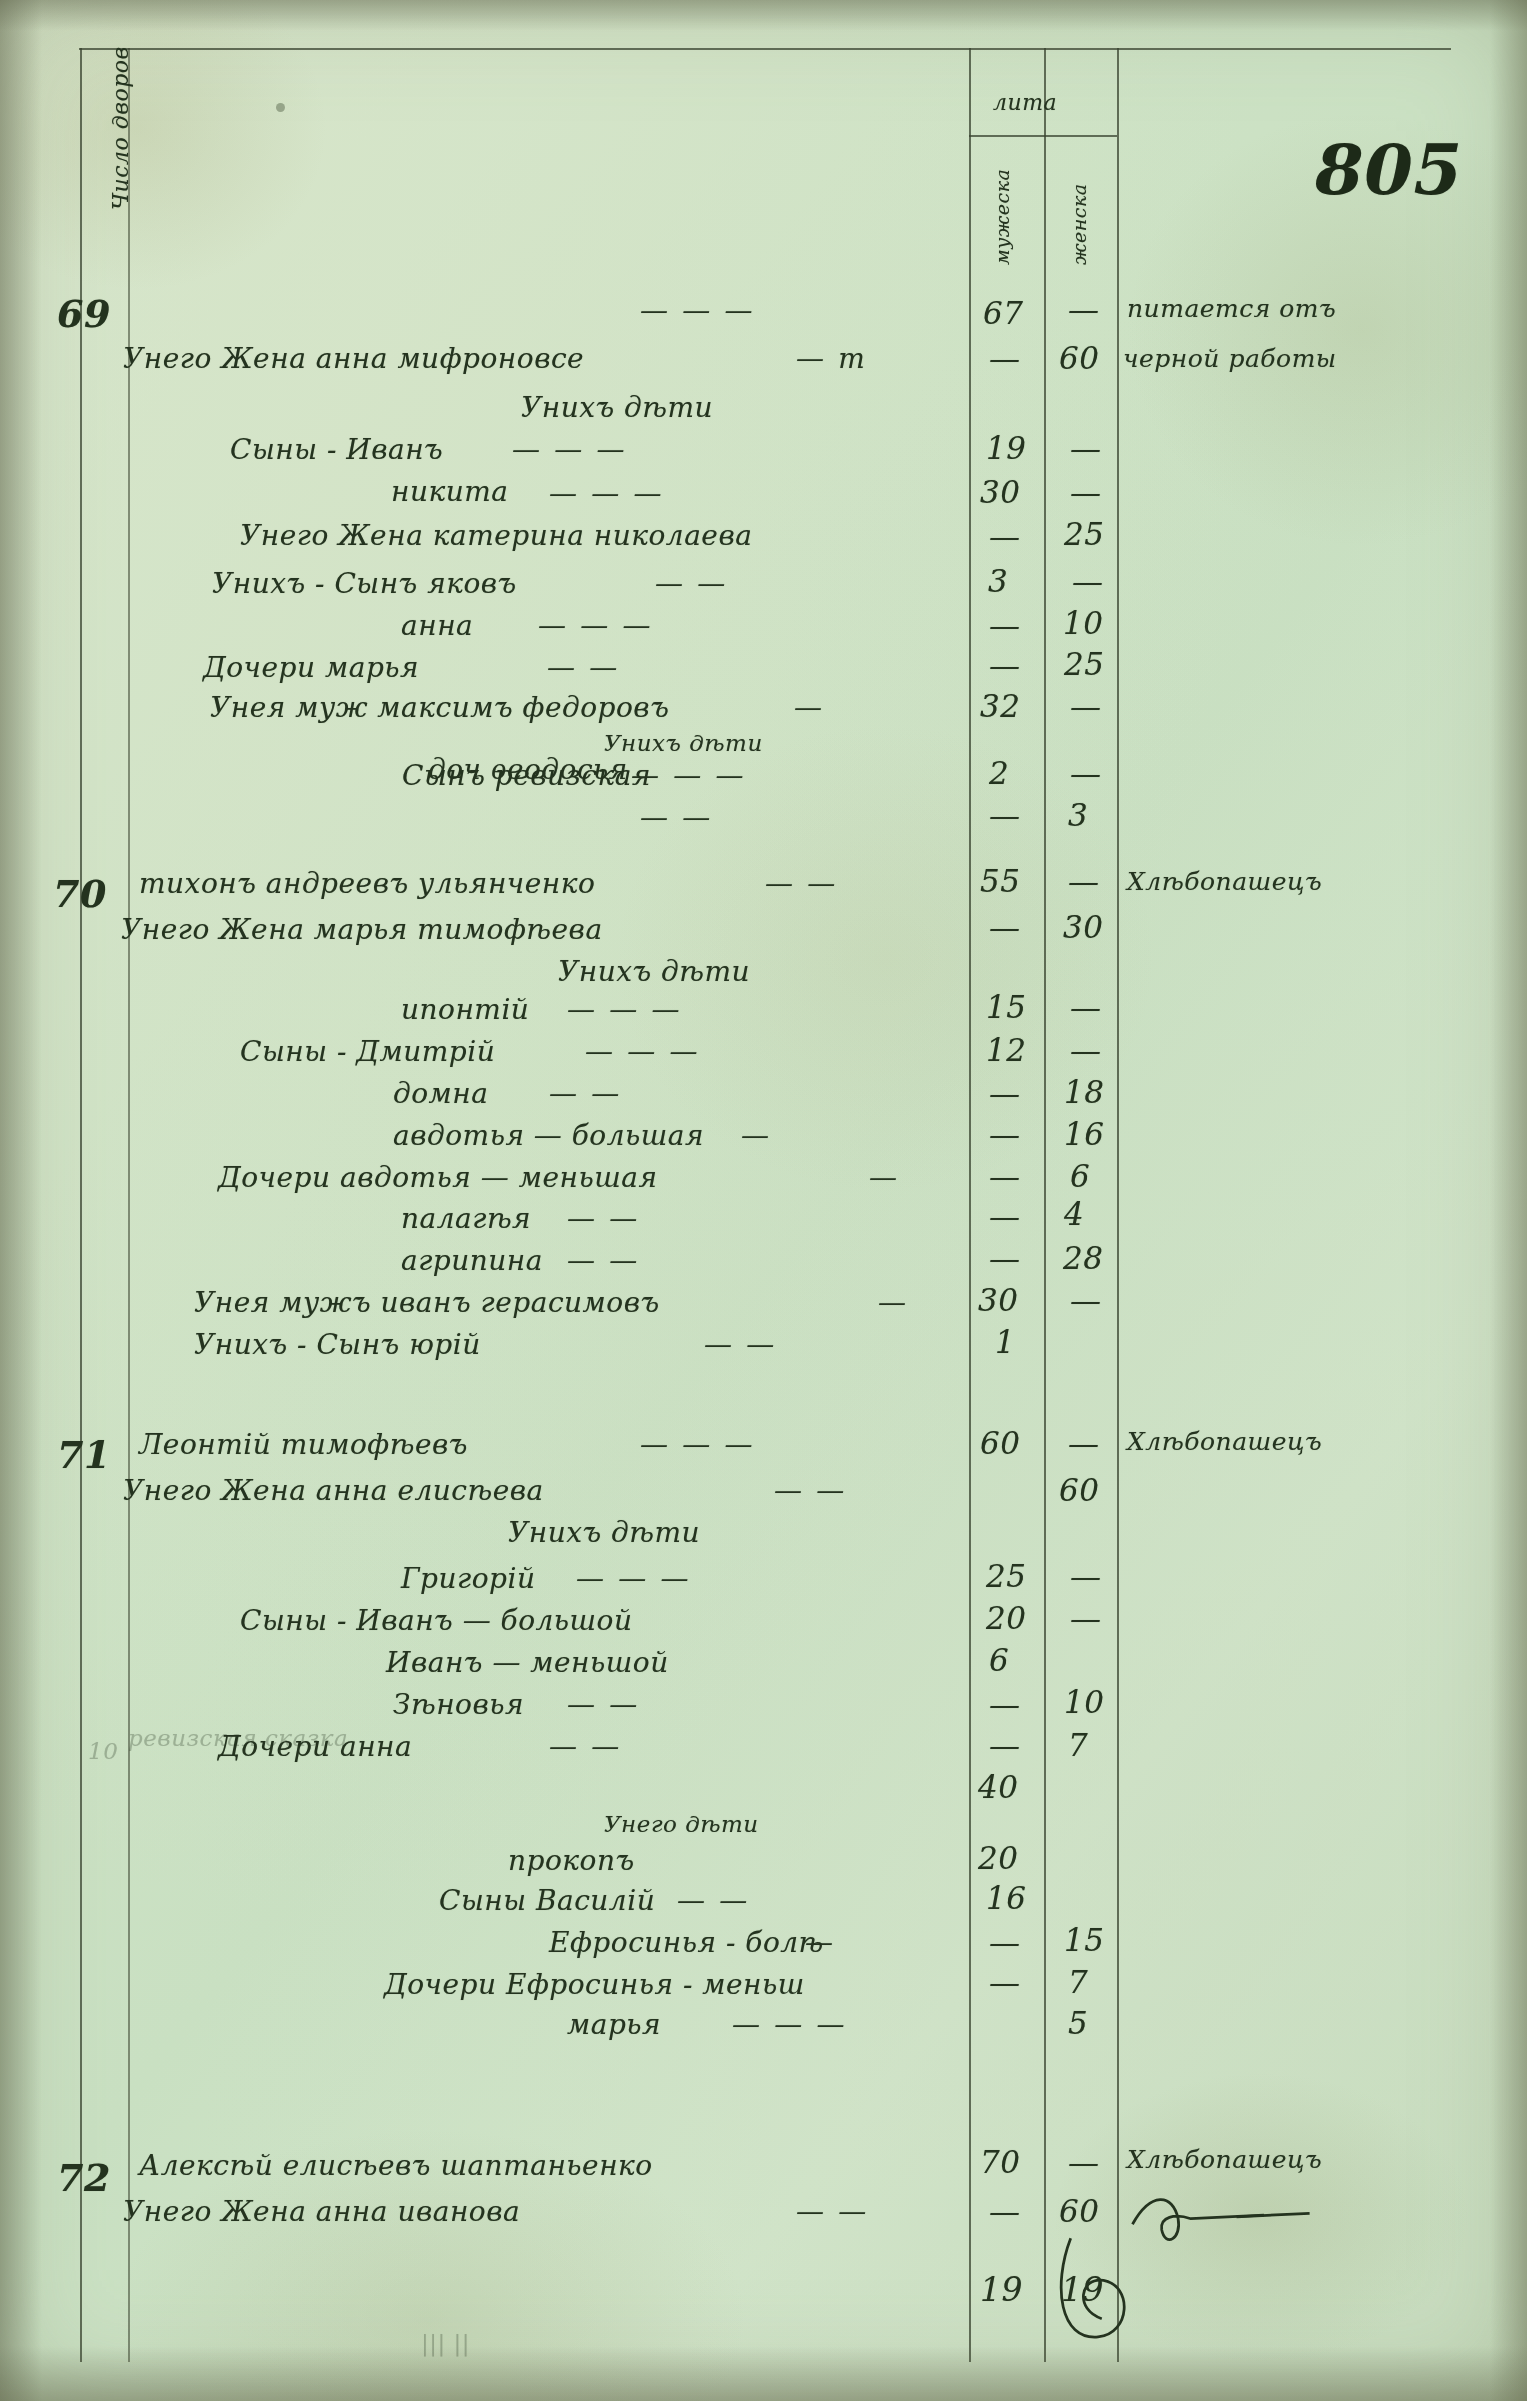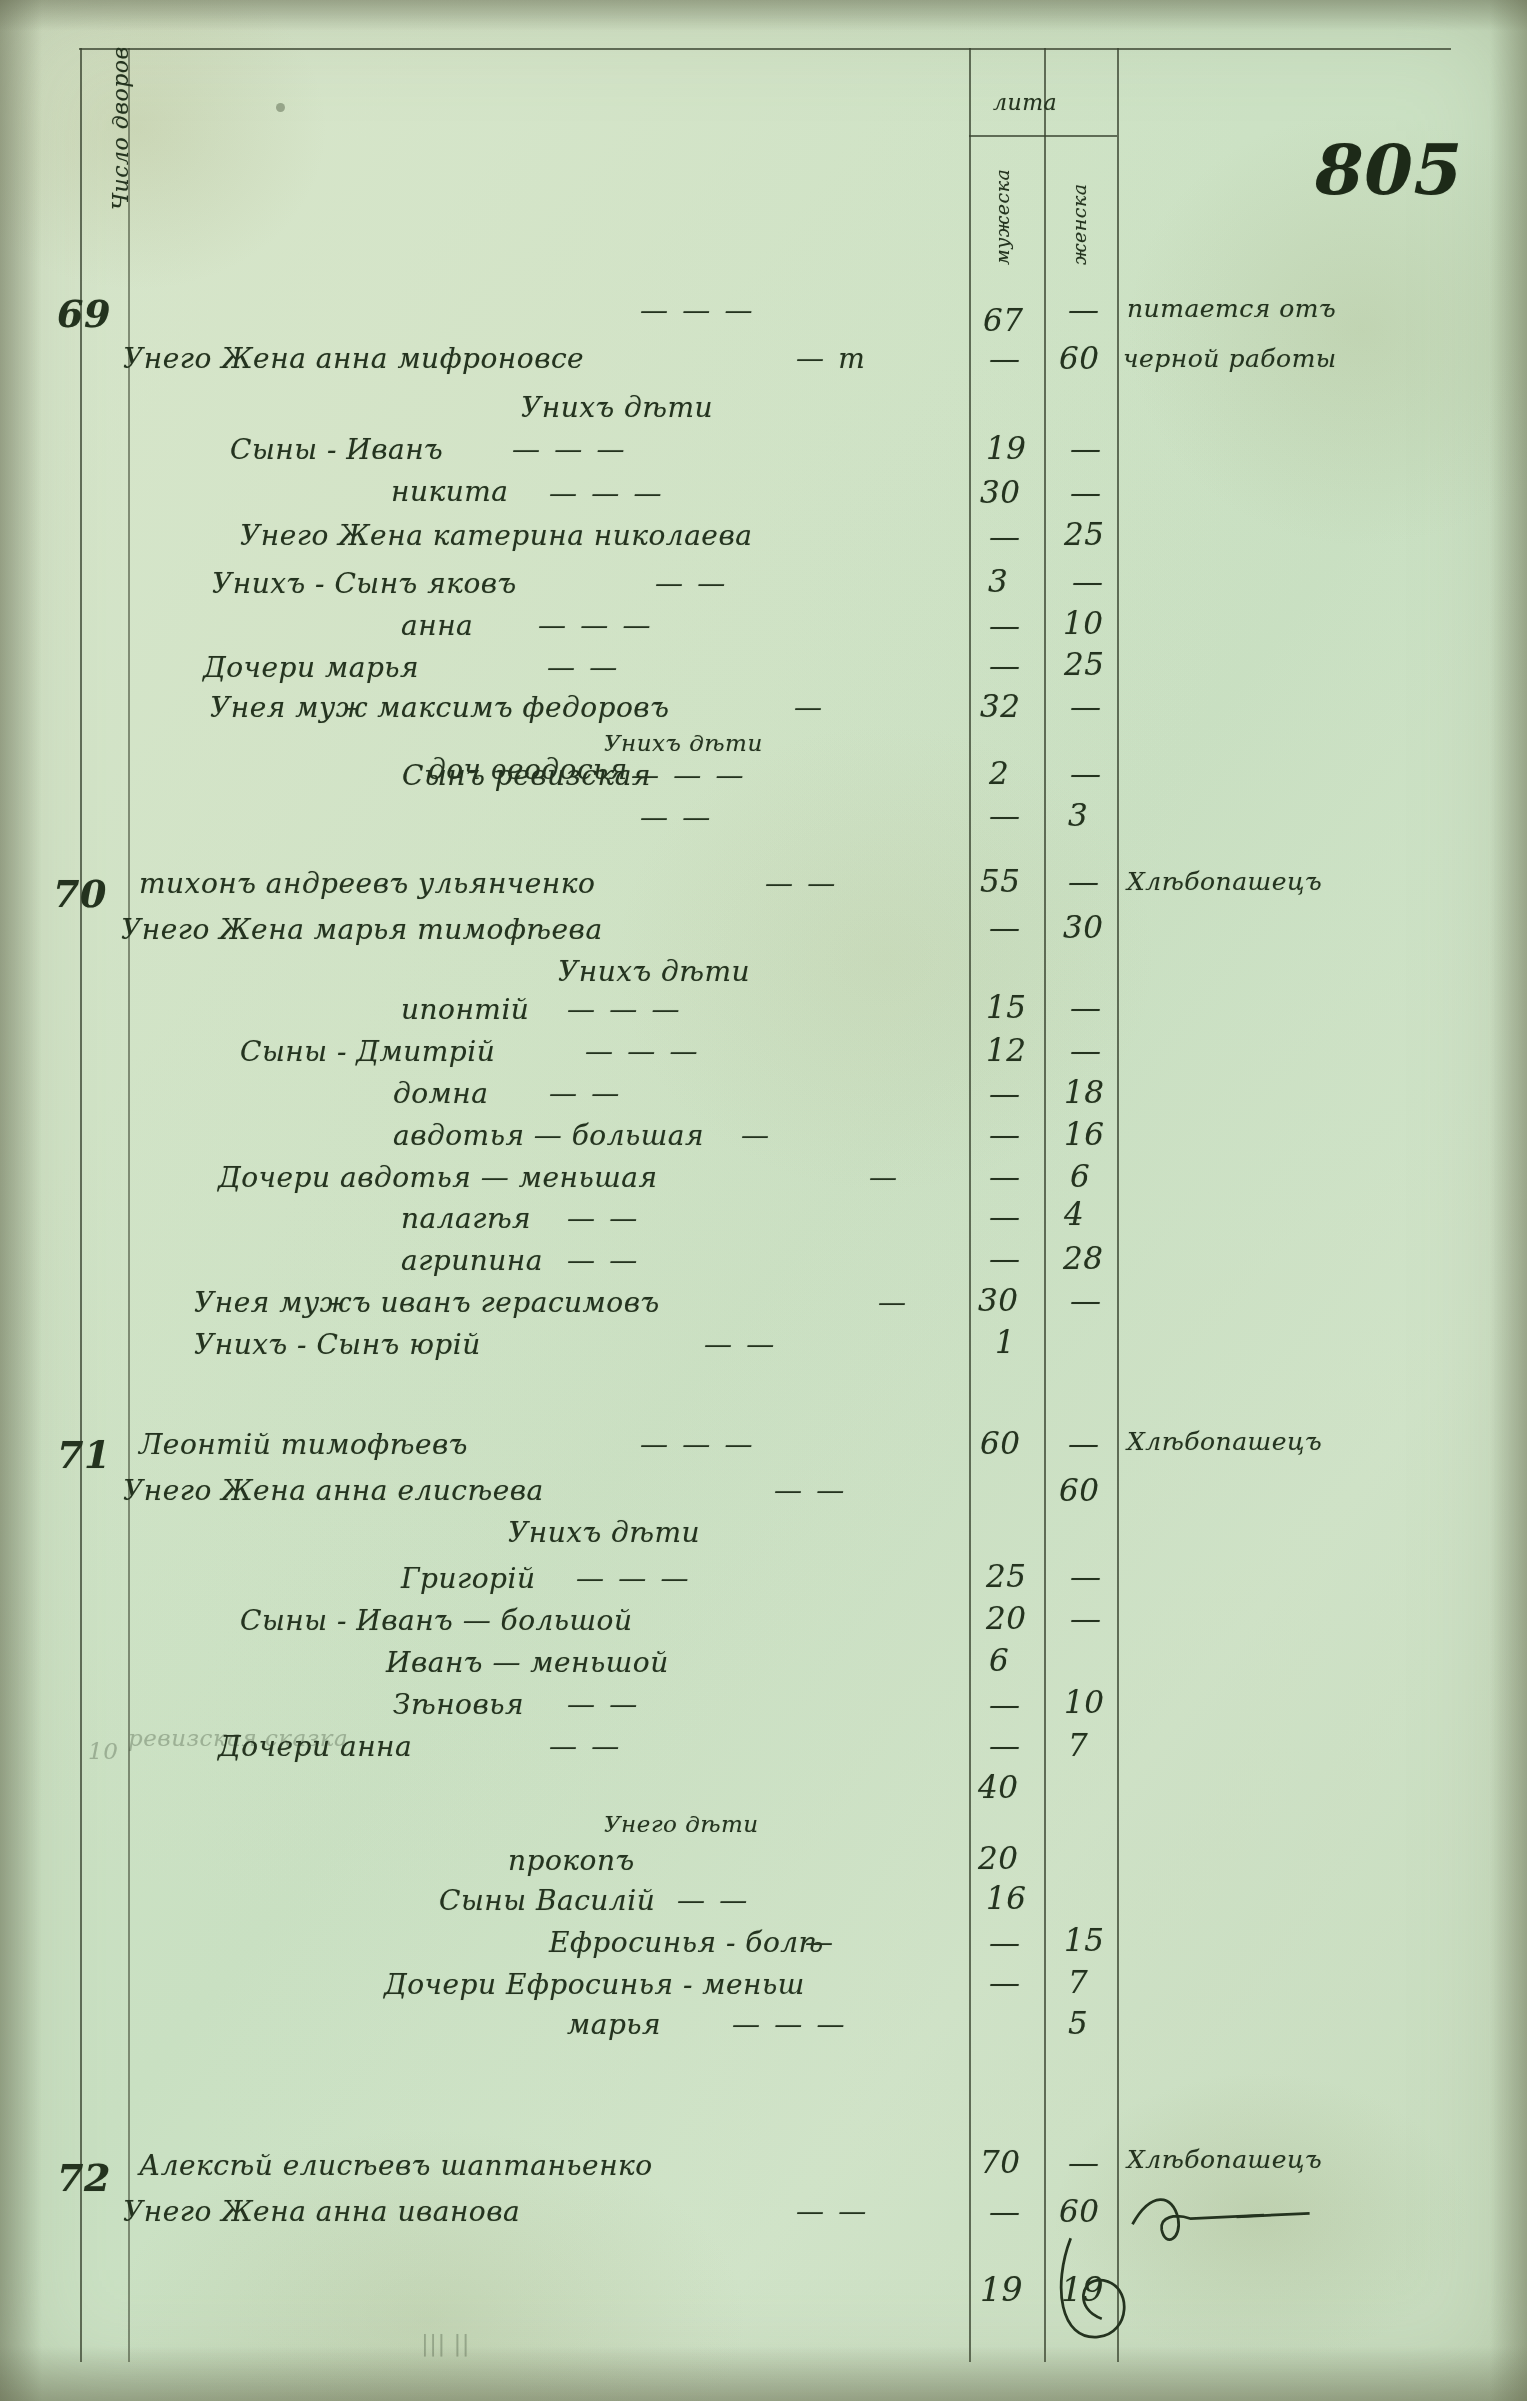--- a/index.html
+++ b/index.html
@@ -87,21 +87,21 @@
   <div class="hw tiny vert" style="left:991px;top:265px;">мужеска</div>
   <div class="hw tiny vert" style="left:1068px;top:265px;">женска</div>
 
   <div class="hw pageno" style="left:1315px;top:128px;">805</div>
 
   <div class="blot" style="left:276px;top:103px;width:9.1px;height:9.1px;"></div>
 
   <div class="hw idx" style="left:57px;top:291px;">69</div>
 
   <div class="hw line dash" style="left:640px;top:294px;">—    —    —</div>
-  <div class="hw num" style="left:983px;top:302px;">67</div>
+  <div class="hw num" style="left:983px;top:295px;">67</div>
   <div class="hw num" style="left:1068px;top:291px;">—</div>
   <div class="hw note" style="left:1127px;top:294px;">питается отъ</div>
 
   <div class="hw line" style="left:123px;top:342px;">Унего Жена анна мифроновсе</div>
   <div class="hw line dash" style="left:796px;top:342px;">—    т</div>
   <div class="hw num" style="left:989px;top:340px;">—</div>
   <div class="hw num" style="left:1059px;top:340px;">60</div>
   <div class="hw note" style="left:1123px;top:344px;">черной работы</div>
 
   <div class="hw line" style="left:521px;top:391px;">Унихъ дѣти</div>

